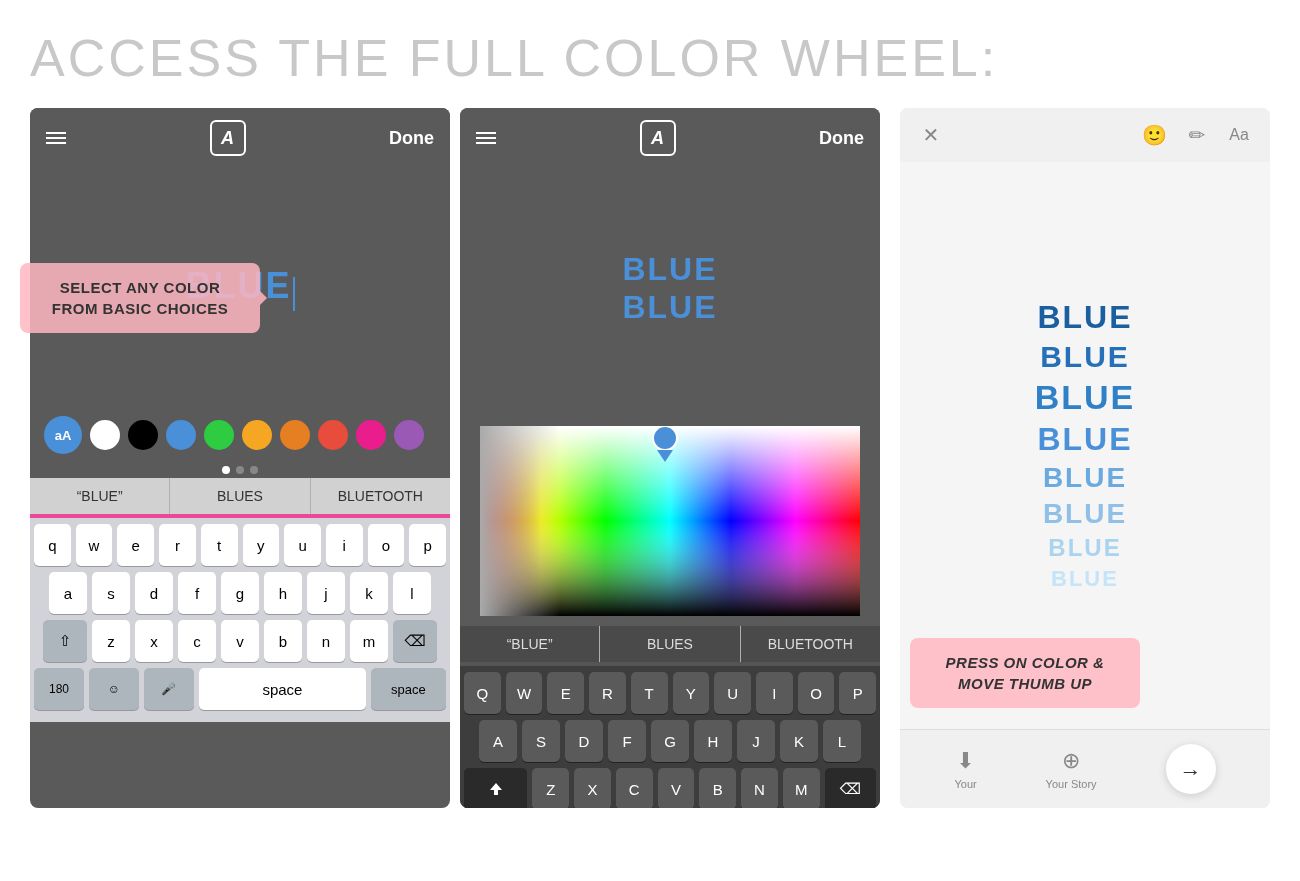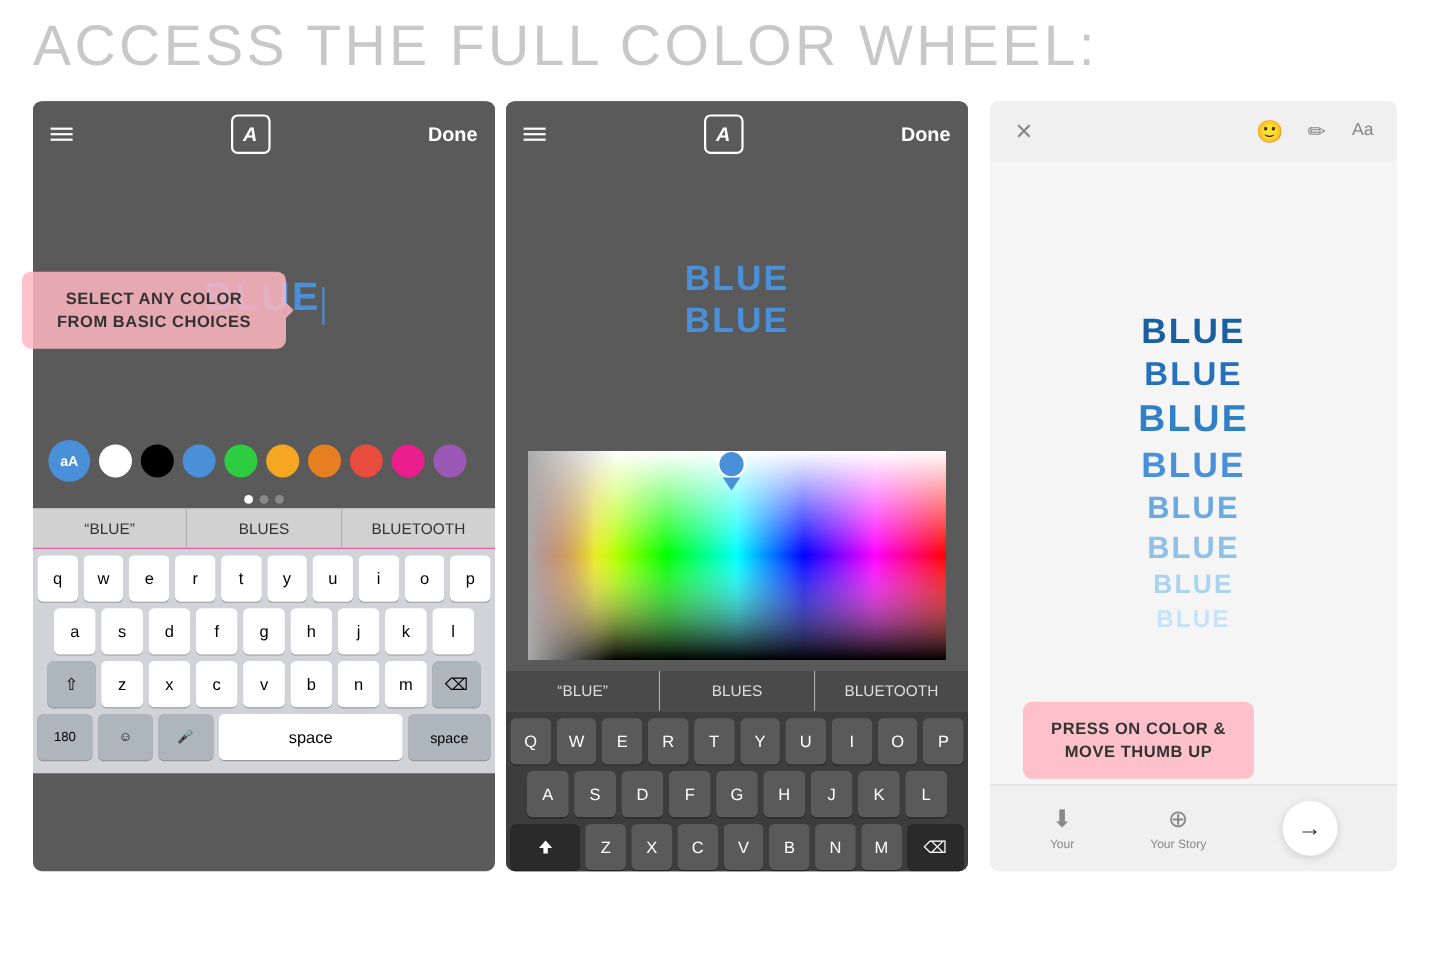--- a/index.html
+++ b/index.html
@@ -9,21 +9,21 @@
       width: 1300px;
       height: 881px;
       overflow: hidden;
     }
 
     .page-title {
       font-size: 52px;
       font-weight: 300;
       color: #c8c8c8;
       letter-spacing: 3px;
-      padding: 12px 30px 20px 30px;
+      padding: 28px 30px 20px 30px;
       text-transform: uppercase;
     }
 
     .screenshots-row {
       display: flex;
       flex-direction: row;
       gap: 0;
       padding: 0 30px;
       align-items: flex-start;
     }
@@ -191,21 +191,21 @@
       height: 8px;
       border-radius: 50%;
       background: #888;
     }
     .dot-ind.active { background: #fff; }
 
     
     .autocomplete-bar {
       display: flex;
       background: #d1d1d1;
-      border-bottom: 1px solid #ec4899;
+      border-bottom: 4px solid #ec4899;
     }
     .autocomplete-item {
       flex: 1;
       text-align: center;
       padding: 10px 4px;
       font-size: 14px;
       color: #333;
       border-right: 1px solid #b0b0b0;
       cursor: pointer;
     }
@@ -643,21 +643,21 @@
             <div class="key-dark">V</div>
             <div class="key-dark">B</div>
             <div class="key-dark">N</div>
             <div class="key-dark">M</div>
             <div class="key-dark key-special-dark" style="background:#2a2a2a;flex:1.4;max-width:none;">⌫</div>
           </div>
 
         </div>
       </div>
 
-      <div class="callout-bubble" style="bottom: 84px; right: -250px; width: 210px; z-index:30;">PRESS ON COLOR &amp; MOVE THUMB UP</div>
+      <div class="callout-bubble" style="bottom: 100px; right: -250px; width: 230px; z-index:30;font-style:italic;">PRESS ON COLOR &amp; MOVE THUMB UP</div>
     </div>
 
     <div class="story-panel" style="margin-left:10px;">
 
       <div class="story-top-bar">
         <div class="story-icon">✕</div>
         <div class="story-icons-right">
           <div class="story-icon">🙂</div>
           <div class="story-icon">✏</div>
           <div class="story-icon" style="font-size:16px;">Aa</div>

